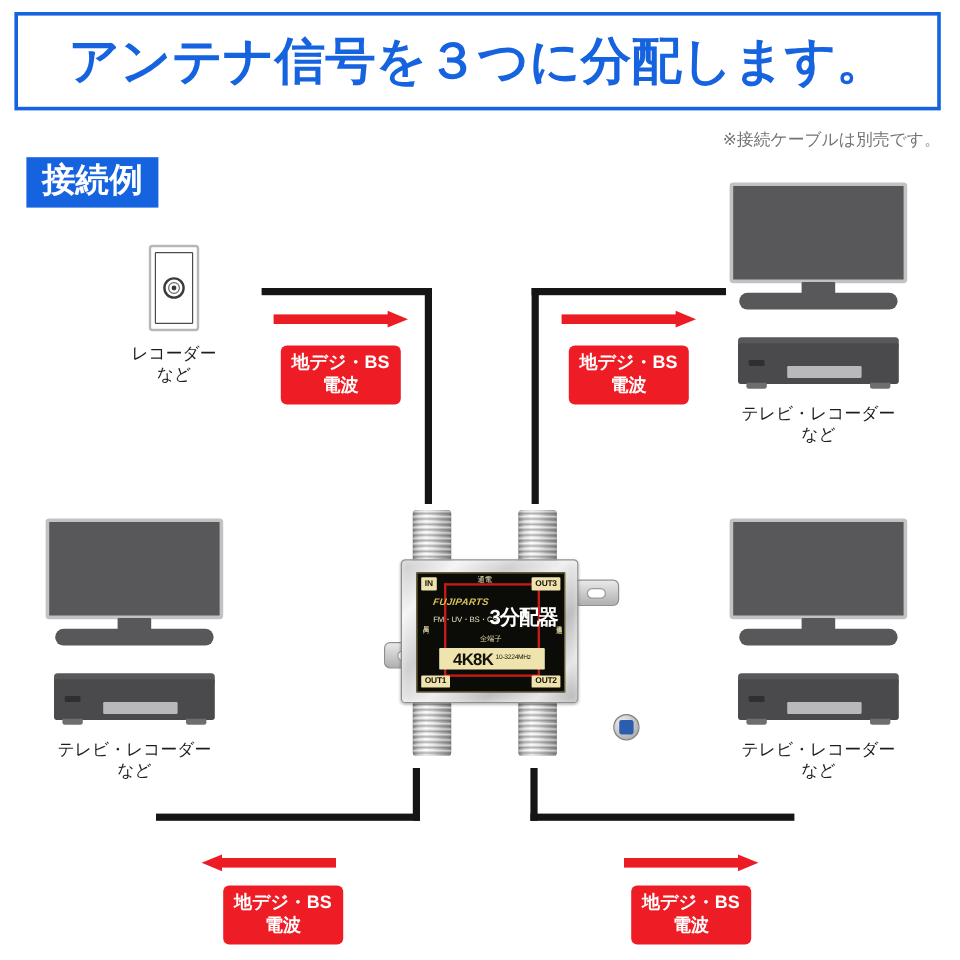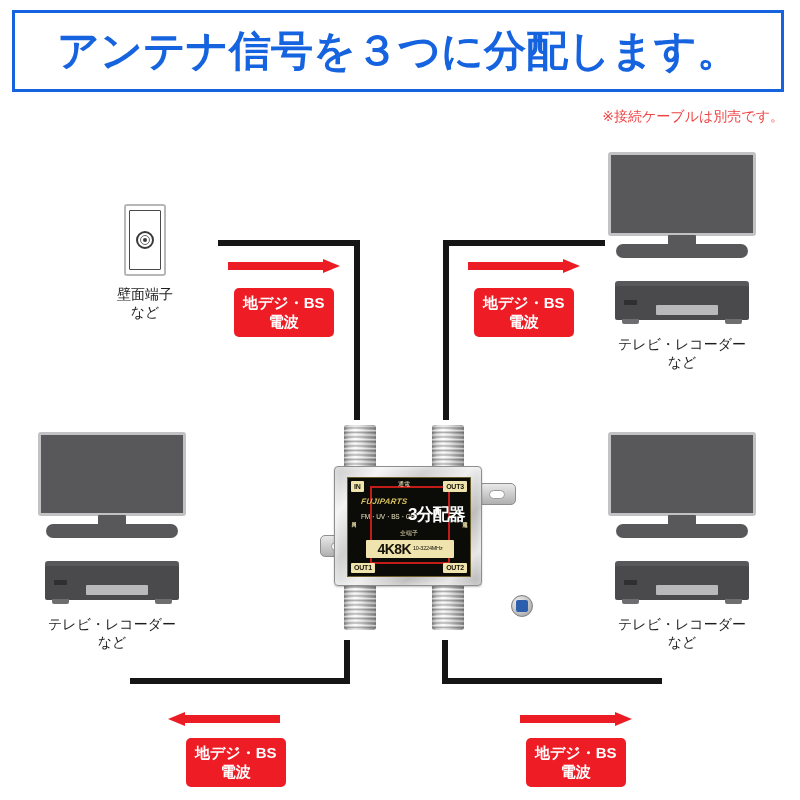--- a/index.html
+++ b/index.html
@@ -40,21 +40,21 @@
     white-space: nowrap;
     line-height: 1;
   }
 
   
   .note {
     position: absolute;
     right: 16px;
     top: 108px;
     font-size: 14px;
-    color: #ef4444;
+    color: #737373;
     white-space: nowrap;
   }
 
   
   .badge-example {
     position: absolute;
     left: 22px;
     top: 131px;
     background: #1663E0;
     color: #ffffff;
@@ -504,28 +504,29 @@
 <body>
 
 <div id="stage">
 
   <div class="header-banner">
     <div class="header-title">アンテナ信号を３つに分配します。</div>
   </div>
 
   <div class="note">※接続ケーブルは別売です。</div>
 
+  <div class="badge-example">接続例</div>
 
   <div class="wallplate">
     <div class="wallplate-inner">
       <div class="wallplate-coax"></div>
     </div>
   </div>
   <div class="caption" style="left:84px; top:286px; width:122px;">
-    <span>壁面端子</span>
+    <span>レコーダー</span>
     <span class="l2">など</span>
   </div>
 
   <div class="cable" style="left:218px; top:240px; width:142px; height:6px;"></div>
   <div class="cable" style="left:354px; top:240px; width:6px; height:180px;"></div>
 
   <div class="cable" style="left:443px; top:240px; width:6px; height:180px;"></div>
   <div class="cable" style="left:443px; top:240px; width:162px; height:6px;"></div>
 
   <div class="cable" style="left:344px; top:640px; width:6px; height:44px;"></div>

